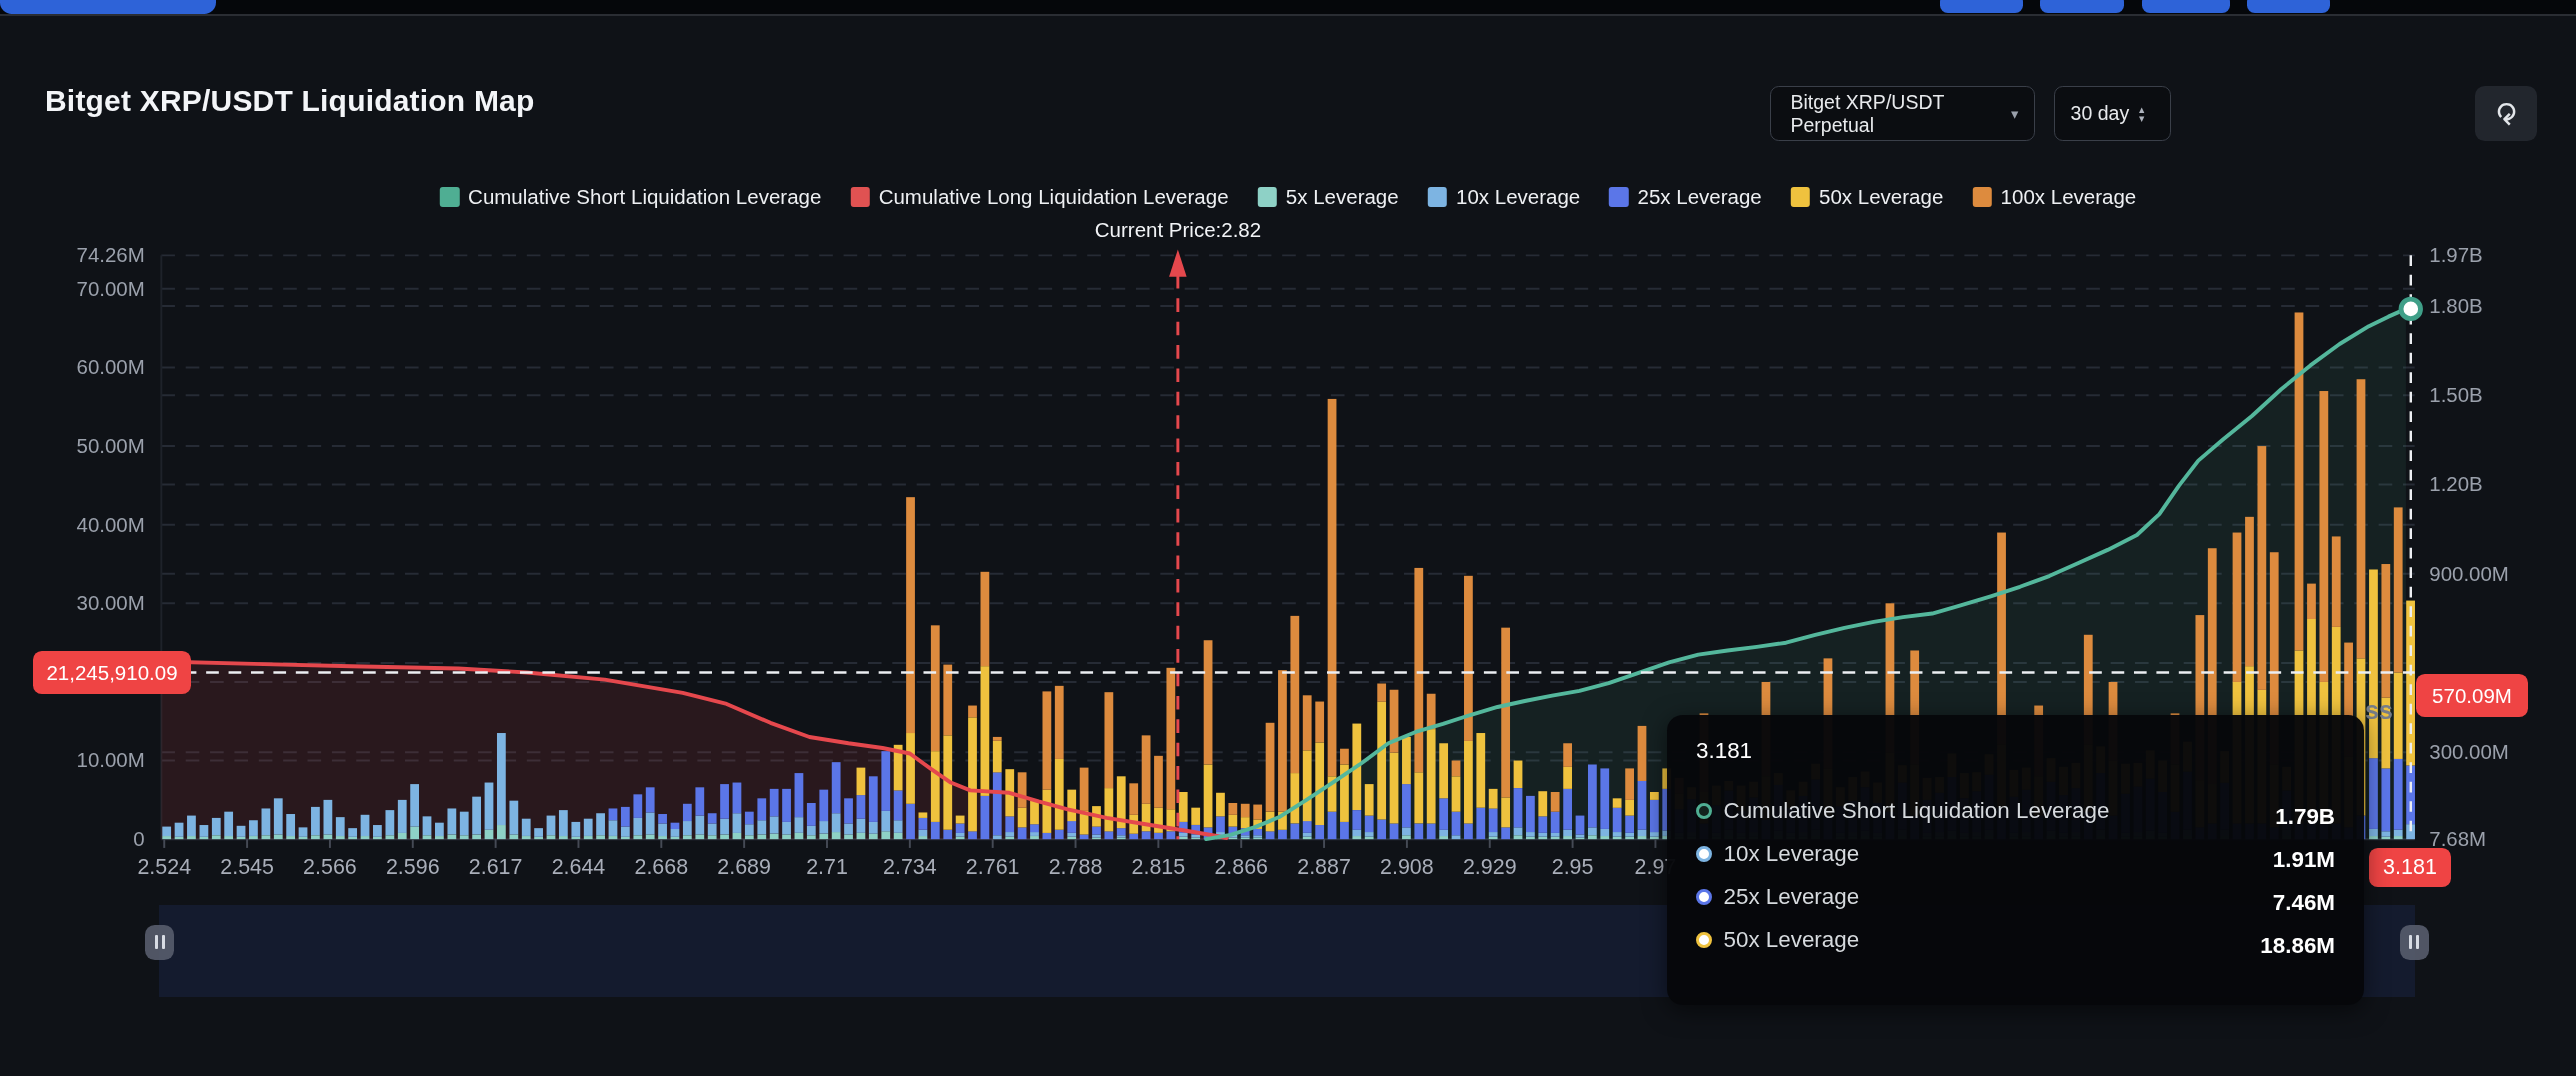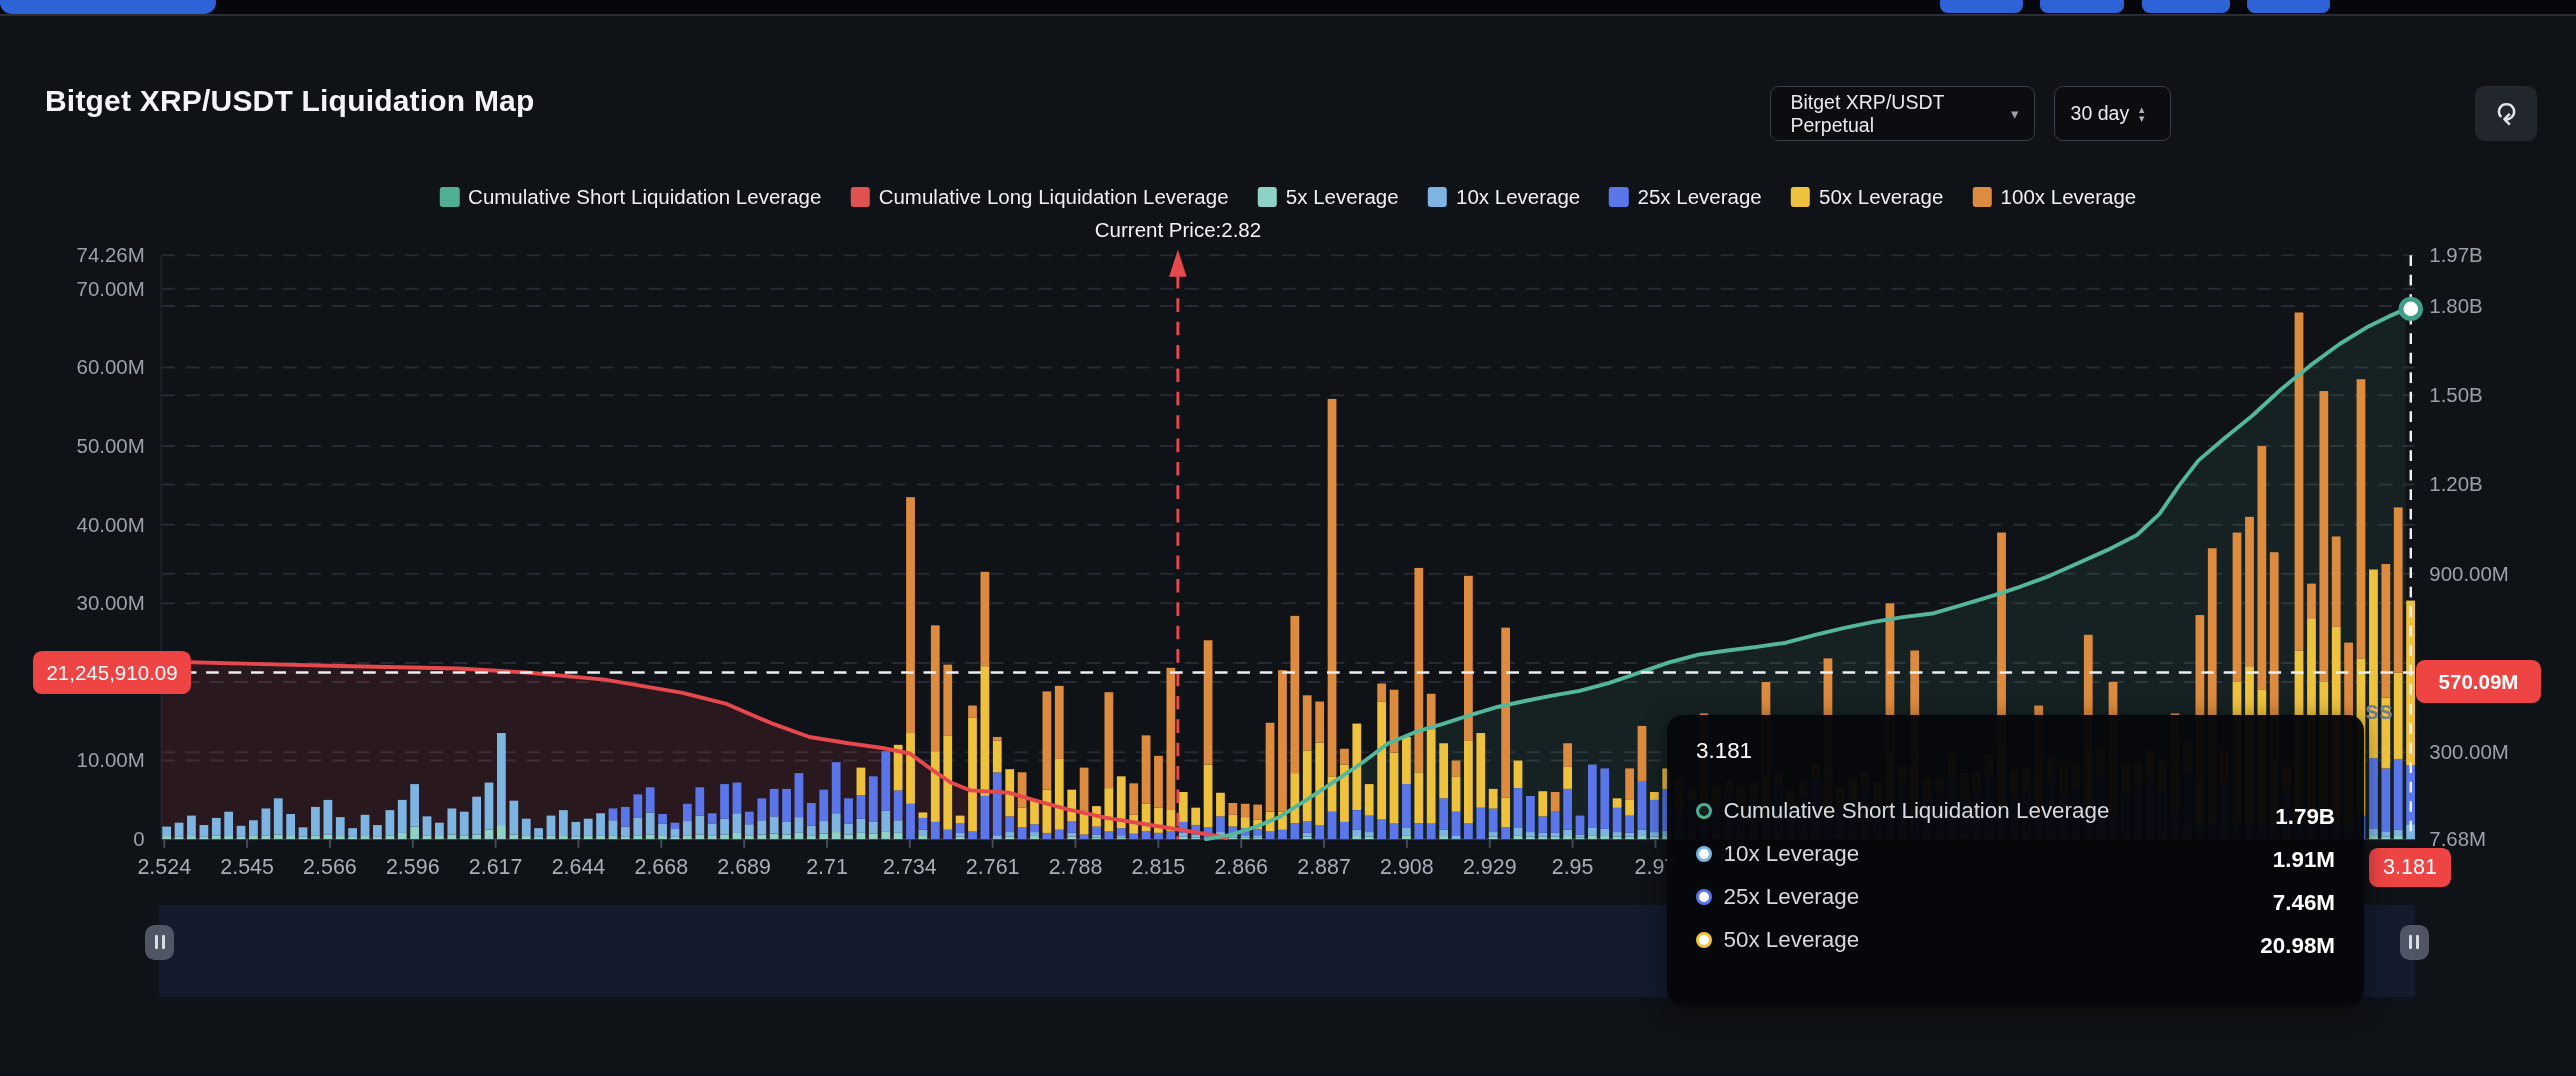--- a/index.html
+++ b/index.html
@@ -23,21 +23,21 @@
   #refresh-btn span{font-size:29px;color:#e3e6ea;transform:rotate(90deg);}
   
   #legend{position:absolute;left:1288px;top:185px;transform:translateX(-50%);display:flex;gap:29px;white-space:nowrap;}
   .legend-item{display:flex;align-items:center;gap:8.8px;font-size:20.5px;color:#eef0f3;cursor:pointer;}
   .legend-swatch{width:19.5px;height:19.5px;border-radius:2.9px;}
   
   #current-price-label{position:absolute;left:1178px;top:218px;transform:translateX(-50%);font-size:20.5px;color:#f2f4f7;}
   .axis-badge{position:absolute;background:#ef4444;color:#fff;border-radius:8.8px;display:flex;align-items:center;justify-content:center;
               font-size:20.5px;z-index:6;}
   #badge-left{left:33px;top:651px;width:158px;height:43px;}
-  #badge-right{left:2416px;top:660px;width:125px;height:43px;font-weight:bold;}
+  #badge-right{left:2416px;top:674px;width:112px;height:43px;}
   #badge-bottom{left:2369px;top:848px;width:82px;height:39px;font-size:21.5px;}
   #watermark{position:absolute;left:2365px;top:696px;font-size:25px;font-weight:700;color:#767d89;z-index:4;}
   
   #tooltip{position:absolute;left:1667px;top:715px;width:697px;height:290px;background:rgba(6,7,10,.97);
            border-radius:15.6px;z-index:10;box-sizing:border-box;padding:23.4px 29px;box-shadow:0 5.9px 23.4px rgba(0,0,0,.5);}
   #tooltip-title{font-size:22.4px;color:#fff;margin-bottom:25px;}
   .tt-row{display:flex;align-items:center;height:43px;font-size:22.4px;color:#d6dade;}
   .tt-dot{width:9.8px;height:9.8px;border-radius:50%;background:#fff;border-width:3.9px;border-style:solid;margin-right:11.7px;flex:none;}
   .tt-label{flex:1;}
   .tt-value{color:#fff;font-weight:700;margin-top:12px;}
@@ -807,21 +807,21 @@
           <span class="tt-value">1.91M</span>
         </div>
         <div class="tt-row">
           <span class="tt-dot" style="border-color: rgb(91, 118, 232); background: rgb(255, 255, 255);"></span>
           <span class="tt-label">25x Leverage</span>
           <span class="tt-value">7.46M</span>
         </div>
         <div class="tt-row">
           <span class="tt-dot" style="border-color: rgb(239, 194, 62); background: rgb(255, 255, 255);"></span>
           <span class="tt-label">50x Leverage</span>
-          <span class="tt-value">20.98M</span>
+          <span class="tt-value">18.86M</span>
         </div>
       </div>
   </div>
 
   <div id="slider-track">
     <div class="slider-handle" id="handle-left">
         <i></i>
         <i></i>
       </div>
     <div class="slider-handle" id="handle-right">

